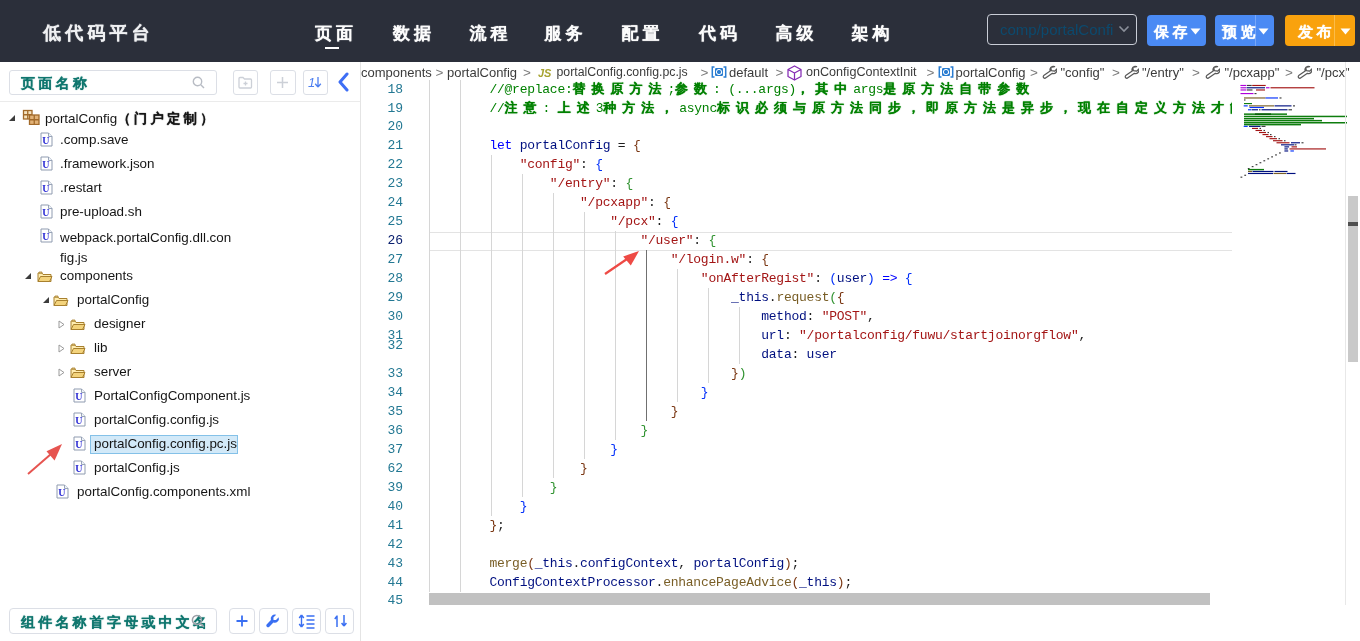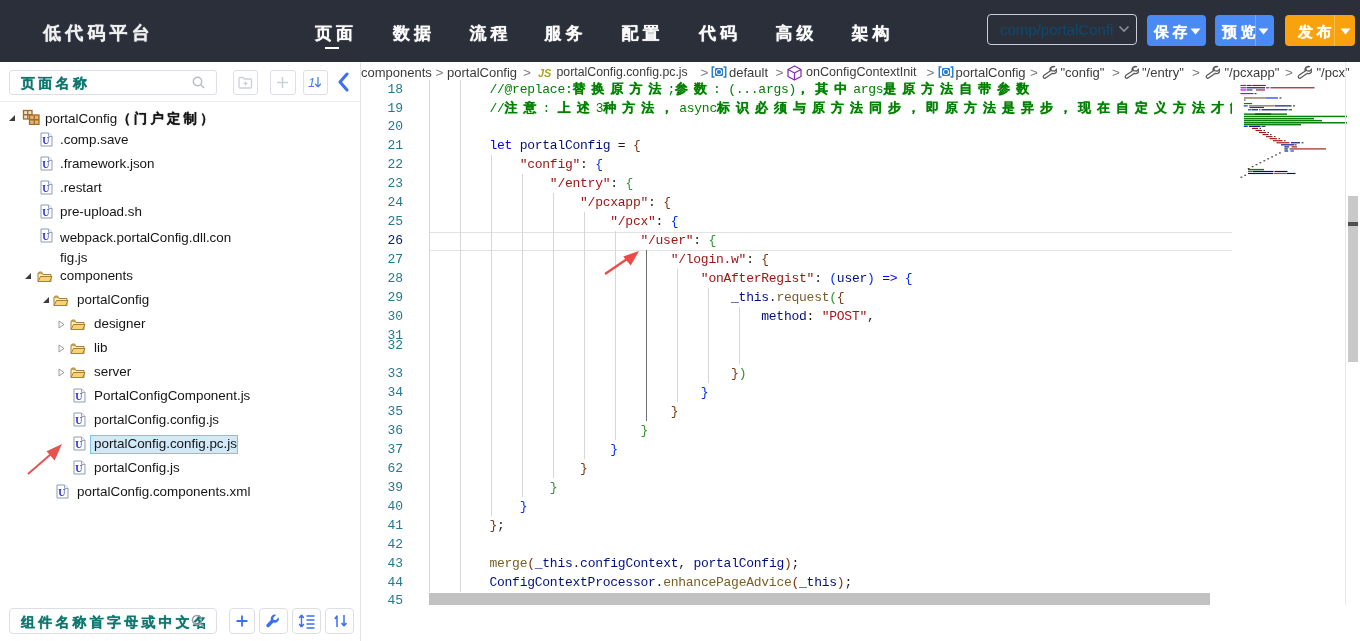--- a/index.html
+++ b/index.html
@@ -297,20 +297,22 @@
       <div class="cl mono" style="left:0;top:74.4px">        <span class="k">let</span> <span class="v">portalConfig</span> <span class="p">=</span> <span class="b3">{</span></div>
       <div class="cl mono" style="left:0;top:93.30000000000001px">            <span class="s">"config"</span><span class="p">:</span> <span class="b1">{</span></div>
       <div class="cl mono" style="left:0;top:112.30000000000001px">                <span class="s">"/entry"</span><span class="p">:</span> <span class="b2">{</span></div>
       <div class="cl mono" style="left:0;top:131.3px">                    <span class="s">"/pcxapp"</span><span class="p">:</span> <span class="b3">{</span></div>
       <div class="cl mono" style="left:0;top:150.2px">                        <span class="s">"/pcx"</span><span class="p">:</span> <span class="b1">{</span></div>
       <div class="cl mono" style="left:0;top:169.2px">                            <span class="s">"/user"</span><span class="p">:</span> <span class="b2">{</span></div>
       <div class="cl mono" style="left:0;top:188.1px">                                <span class="s">"/login.w"</span><span class="p">:</span> <span class="b3">{</span></div>
       <div class="cl mono" style="left:0;top:207.10000000000002px">                                    <span class="s">"onAfterRegist"</span><span class="p">:</span> <span class="b1">(</span><span class="v">user</span><span class="b1">)</span> <span class="k">=&gt;</span> <span class="b1">{</span></div>
       <div class="cl mono" style="left:0;top:226.10000000000002px">                                        <span class="v">_this</span><span class="p">.</span><span class="f">request</span><span class="b2">(</span><span class="b3">{</span></div>
       <div class="cl mono" style="left:0;top:245.0px">                                            <span class="v">method</span><span class="p">:</span> <span class="s">"POST"</span><span class="p">,</span></div>
+      <div class="cl mono" style="left:0;top:264.0px">                                            <span class="v">url</span><span class="p">:</span> <span class="s">"/portalconfig/fuwu/startjoinorgflow"</span><span class="p">,</span></div>
+      <div class="cl mono" style="left:0;top:282.9px">                                            <span class="v">data</span><span class="p">:</span> <span class="v">user</span></div>
       <div class="cl mono" style="left:0;top:301.9px">                                        <span class="b3">}</span><span class="b2">)</span></div>
       <div class="cl mono" style="left:0;top:320.9px">                                    <span class="b1">}</span></div>
       <div class="cl mono" style="left:0;top:339.8px">                                <span class="b3">}</span></div>
       <div class="cl mono" style="left:0;top:358.8px">                            <span class="b2">}</span></div>
       <div class="cl mono" style="left:0;top:377.7px">                        <span class="b1">}</span></div>
       <div class="cl mono" style="left:0;top:396.7px">                    <span class="b3">}</span></div>
       <div class="cl mono" style="left:0;top:415.7px">                <span class="b2">}</span></div>
       <div class="cl mono" style="left:0;top:434.6px">            <span class="b1">}</span></div>
       <div class="cl mono" style="left:0;top:453.6px">        <span class="b3">}</span><span class="p">;</span></div>
       <div class="cl mono" style="left:0;top:510.5px">        <span class="v">ConfigContextProcessor</span><span class="p">.</span><span class="f">enhancePageAdvice</span><span class="b3">(</span><span class="v">_this</span><span class="b3">)</span><span class="p">;</span></div>

